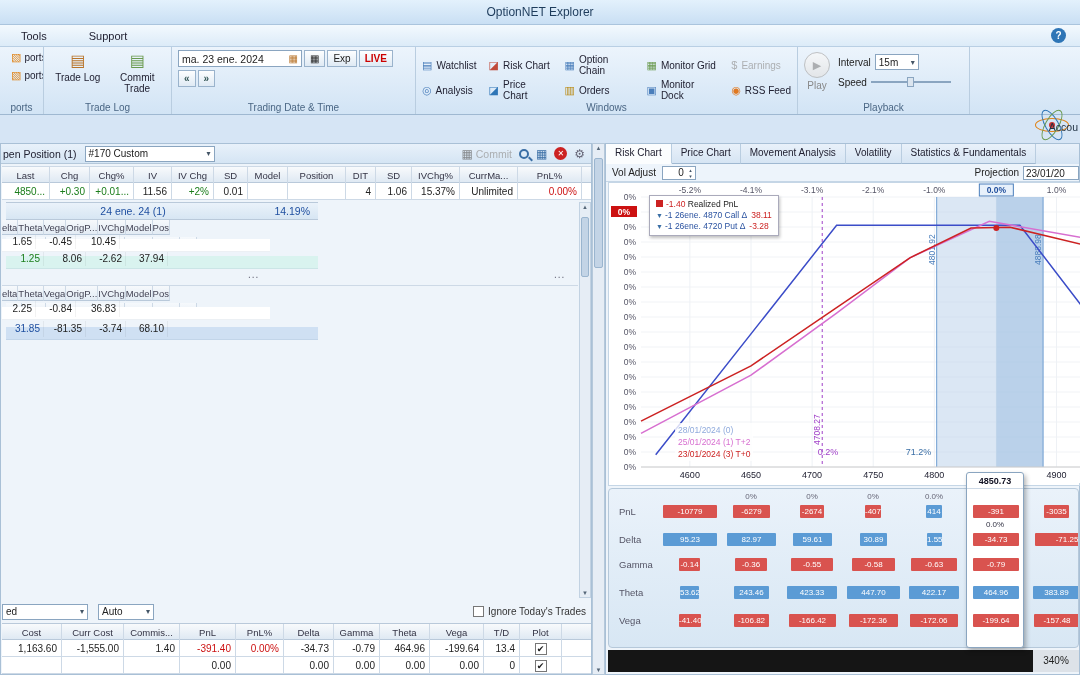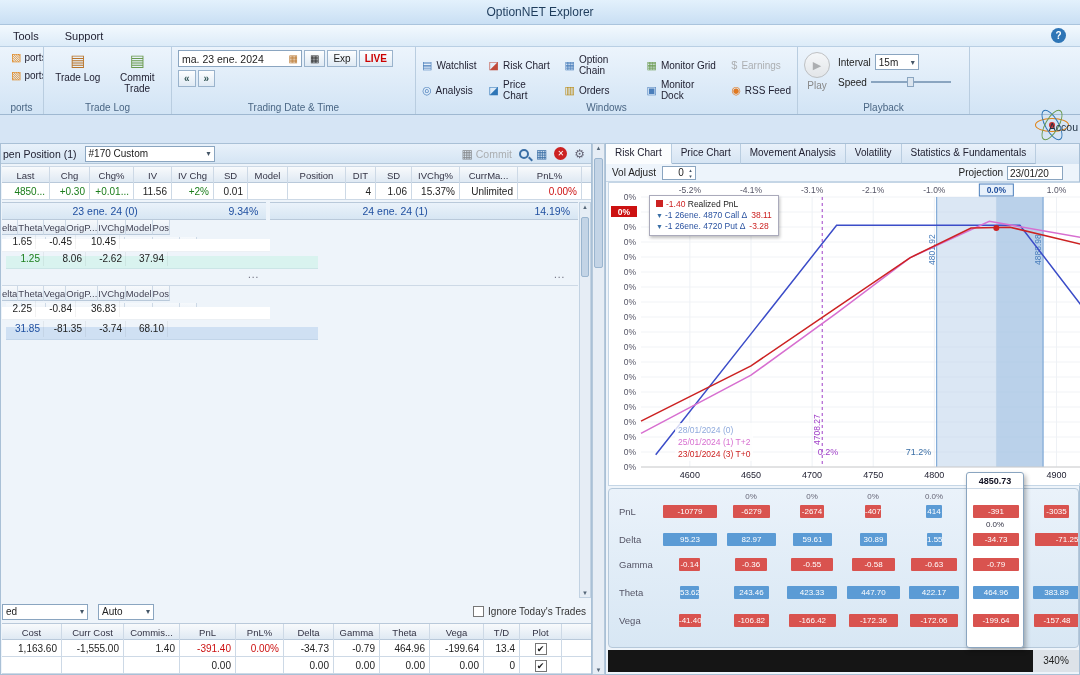--- a/index.html
+++ b/index.html
@@ -1,21 +1,21 @@
 <!DOCTYPE html>
 <html><head>
 <meta charset="utf-8">
 <style>
   *{margin:0;padding:0;box-sizing:border-box}
   html,body{width:1080px;height:675px;overflow:hidden}
   body{font-family:"Liberation Sans",sans-serif;background:#d6e5f5;position:relative;font-size:11px;color:#222}
   
   .titlebar{position:absolute;left:0;top:0;width:1080px;height:25px;background:linear-gradient(#e3f1fc,#c9dff4);border-bottom:1px solid #aac4dd;text-align:center;line-height:25px;font-size:12px;color:#1e3c5c}
   .menubar{position:absolute;left:0;top:25px;width:1080px;height:22px;background:linear-gradient(#f3f9fe,#dcebf8);border-bottom:1px solid #b9cfe4;display:flex;align-items:center}
-  .menuitem{padding:0 13px;line-height:22px;font-size:11px;color:#223}
+  .menuitem{padding:0 21px;line-height:22px;font-size:11px;color:#223}
   .helpic{margin-left:auto;margin-right:14px;width:15px;height:15px;border-radius:50%;background:#2e75b6;color:#fff;font-weight:bold;text-align:center;line-height:15px;font-size:10px}
   
   .ribbon{position:absolute;left:0;top:47px;width:1080px;height:68px;background:linear-gradient(#ecf4fc,#d2e4f5);border-bottom:1px solid #9fb8d1;display:flex}
   .rgroup{position:relative;height:100%;border-right:1px solid #b9cde0;padding:3px 6px 14px 6px}
   .glabel{position:absolute;left:0;right:0;bottom:1px;text-align:center;font-size:10px;color:#4a6684}
   .rbtn{display:inline-flex;align-items:center;gap:3px;padding:1px 4px;border:1px solid transparent;border-radius:2px;font-size:10px;color:#223;cursor:default}
   .g-reports{width:44px;overflow:hidden}
   .g-reports .rbtn{display:flex;margin-bottom:3px}
   .ric{font-size:11px;line-height:11px}
   .bigbtns{display:flex;gap:4px}
@@ -113,21 +113,21 @@
   .vscroll .thumb{position:absolute;left:1px;width:9px;top:14px;height:110px;background:#c3d4e6;border:1px solid #9ab5cf;border-radius:2px}
   
   .right-panel{position:absolute;left:605px;top:143px;width:475px;height:532px;background:#eef4fa;border:1px solid #a9c0d6}
   .rtabs{position:absolute;left:0;top:0;width:100%;height:20px;display:flex;background:linear-gradient(#e9f1fa,#d5e4f3)}
   .rtab{padding:3px 9px 0;font-size:10px;color:#223;border-right:1px solid #b9cde0;border-bottom:1px solid #9fb8d1;white-space:nowrap}
   .rtab.active{background:#fbfdfe;border-bottom-color:transparent}
   .volrow{position:absolute;left:0;top:20px;width:100%;height:18px;display:flex;align-items:center;background:#edf4fb;border-bottom:1px solid #c5d6e6;font-size:10px;padding-left:6px}
   .spin{display:inline-flex;margin-left:6px;width:34px;height:14px;background:#fff;border:1px solid #8aa5c0;align-items:center}
   .spinval{flex:1;text-align:right;padding-right:2px}
   .spinarr{width:9px;font-size:5px;line-height:6px;color:#456;text-align:center}
-  .proj{margin-left:auto;display:flex;align-items:center;gap:4px;margin-right:16px}
+  .proj{margin-left:auto;display:flex;align-items:center;gap:4px;margin-right:0}
   .projval{display:inline-block;width:56px;height:14px;line-height:14px;background:#fff;border:1px solid #8aa5c0;overflow:hidden;padding-left:2px}
   .chartwrap{position:absolute;left:2px;top:38px;width:472px;height:304px;background:#fff;border:1px solid #c5d6e6}
   .legendbox{position:absolute;left:40px;top:12px;background:rgba(255,255,255,.95);border:1px solid #aab;box-shadow:1px 2px 3px rgba(0,0,0,.25);padding:3px 6px;font-size:8.5px;white-space:nowrap}
   .lrow{height:11px;line-height:11px}
   .lsq{display:inline-block;width:7px;height:7px;background:#cc2222;margin-right:3px}
   .lval{color:#cc2222}
   .licon{color:#3a6ea5;font-size:7px;margin-right:2px}
   .lname{color:#2a52a0}
   .ldelta{color:#cc2222;margin-left:4px}
   .datebox{position:absolute;left:66px;top:240px;background:rgba(255,255,255,.8);padding:1px 3px;font-size:8.5px;white-space:nowrap}
@@ -333,24 +333,20 @@
         <span class="scell"><span style="color: rgb(34, 34, 34);">4</span></span>
         <span class="scell"><span style="color: rgb(34, 34, 34);">1.06</span></span>
         <span class="scell"><span style="color: rgb(34, 34, 34);">15.37%</span></span>
         <span class="scell"><span style="color: rgb(34, 34, 34);">Unlimited</span></span>
         <span class="scell"><span style="color: rgb(204, 17, 17);">0.00%</span></span>
       </div>
   </div>
 
   <div class="chain">
     <div class="expline">
-      <div class="exp l">
-        <span class="exptitle">23 ene. 24 (0)</span>
-        <span class="exppct">9.34%</span>
-      </div>
       <div class="exp r">
         <span class="exptitle">24 ene. 24 (1)</span>
         <span class="exppct">14.19%</span>
       </div>
     </div>
 
     <div class="colhead">
       <span class="pane pl"><span class="hc">elta</span><span class="hc">Theta</span><span class="hc">Vega</span><span class="hc">OrigP...</span><span class="hc">IVChg</span><span class="hc">Model</span><span class="hc">Pos</span></span><span class="pane pr"><span class="hc">Mid</span><span class="hc">Delta</span><span class="hc">Theta</span><span class="hc">Vega</span><span class="hc">OrigP...</span><span class="hc">IVChg</span><span class="hc">Model</span><span class="hc">Pos</span></span>
     </div>
 

